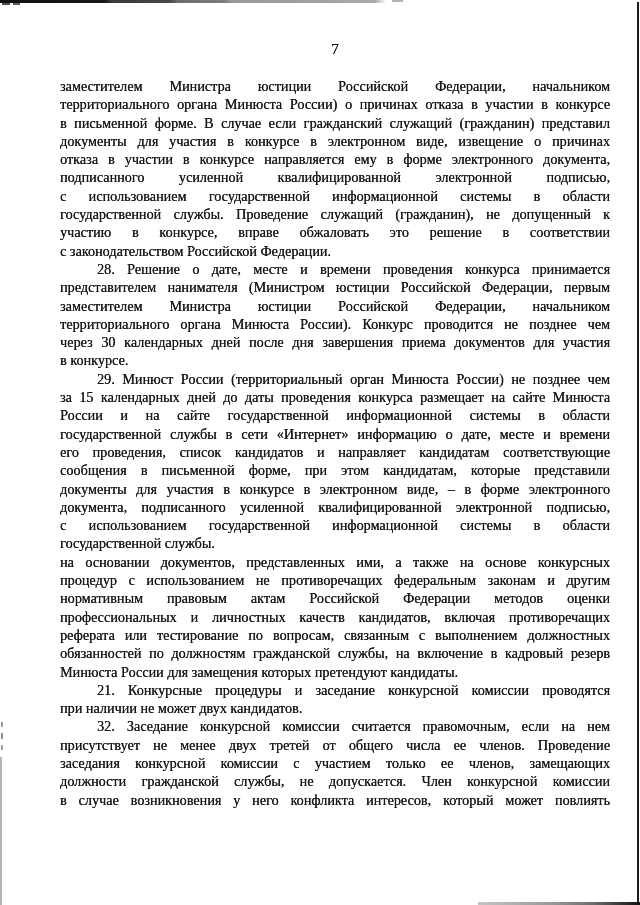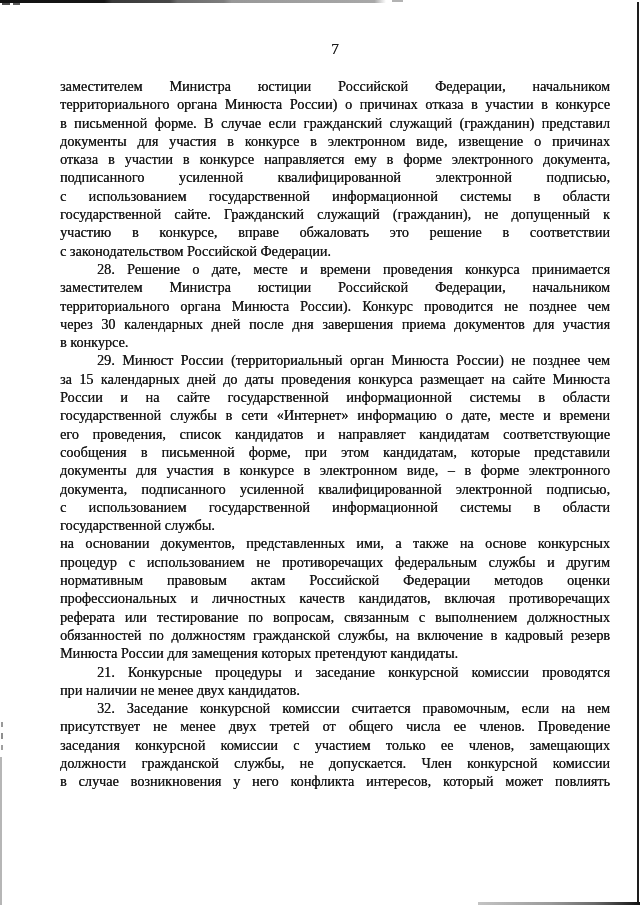--- a/index.html
+++ b/index.html
@@ -87,27 +87,28 @@
   <div class="page-text">
 
     <div>
       <div class="line">заместителем Министра юстиции Российской Федерации, начальником</div>
       <div class="line">территориального органа Минюста России) о причинах отказа в участии в конкурсе</div>
       <div class="line">в письменной форме. В случае если гражданский служащий (гражданин) представил</div>
       <div class="line">документы для участия в конкурсе в электронном виде, извещение о причинах</div>
       <div class="line">отказа в участии в конкурсе направляется ему в форме электронного документа,</div>
       <div class="line">подписанного усиленной квалифицированной электронной подписью,</div>
       <div class="line">с использованием государственной информационной системы в области</div>
-      <div class="line">государственной сайте. Гражданский служащий (гражданин), не допущенный к</div>
+      <div class="line">государственной службы. Проведение служащий (гражданин), не допущенный к</div>
       <div class="line">участию в конкурсе, вправе обжаловать это решение в соответствии</div>
       <div class="line end">с законодательством Российской Федерации.</div>
     </div>
 
     <div>
       <div class="line first">28. Решение о дате, месте и времени проведения конкурса принимается</div>
+      <div class="line">представителем нанимателя (Министром юстиции Российской Федерации, первым</div>
       <div class="line">заместителем Министра юстиции Российской Федерации, начальником</div>
       <div class="line">территориального органа Минюста России). Конкурс проводится не позднее чем</div>
       <div class="line">через 30 календарных дней после дня завершения приема документов для участия</div>
       <div class="line end">в конкурсе.</div>
     </div>
 
     <div>
       <div class="line first">29. Минюст России (территориальный орган Минюста России) не позднее чем</div>
       <div class="line">за 15 календарных дней до даты проведения конкурса размещает на сайте Минюста</div>
       <div class="line">России и на сайте государственной информационной системы в области</div>
@@ -115,31 +116,31 @@
       <div class="line">его проведения, список кандидатов и направляет кандидатам соответствующие</div>
       <div class="line">сообщения в письменной форме, при этом кандидатам, которые представили</div>
       <div class="line">документы для участия в конкурсе в электронном виде, – в форме электронного</div>
       <div class="line">документа, подписанного усиленной квалифицированной электронной подписью,</div>
       <div class="line">с использованием государственной информационной системы в области</div>
       <div class="line end">государственной службы.</div>
     </div>
 
     <div>
       <div class="line">на основании документов, представленных ими, а также на основе конкурсных</div>
-      <div class="line">процедур с использованием не противоречащих федеральным службы и другим</div>
+      <div class="line">процедур с использованием не противоречащих федеральным законам и другим</div>
       <div class="line">нормативным правовым актам Российской Федерации методов оценки</div>
       <div class="line">профессиональных и личностных качеств кандидатов, включая противоречащих</div>
       <div class="line">реферата или тестирование по вопросам, связанным с выполнением должностных</div>
       <div class="line">обязанностей по должностям гражданской службы, на включение в кадровый резерв</div>
       <div class="line end">Минюста России для замещения которых претендуют кандидаты.</div>
     </div>
 
     <div>
       <div class="line first">21. Конкурсные процедуры и заседание конкурсной комиссии проводятся</div>
-      <div class="line end">при наличии не менее двух кандидатов.</div>
+      <div class="line end">при наличии не может двух кандидатов.</div>
     </div>
 
     <div>
       <div class="line first">32. Заседание конкурсной комиссии считается правомочным, если на нем</div>
       <div class="line">присутствует не менее двух третей от общего числа ее членов. Проведение</div>
       <div class="line">заседания конкурсной комиссии с участием только ее членов, замещающих</div>
       <div class="line">должности гражданской службы, не допускается. Член конкурсной комиссии</div>
       <div class="line">в случае возникновения у него конфликта интересов, который может повлиять</div>
     </div>
 

